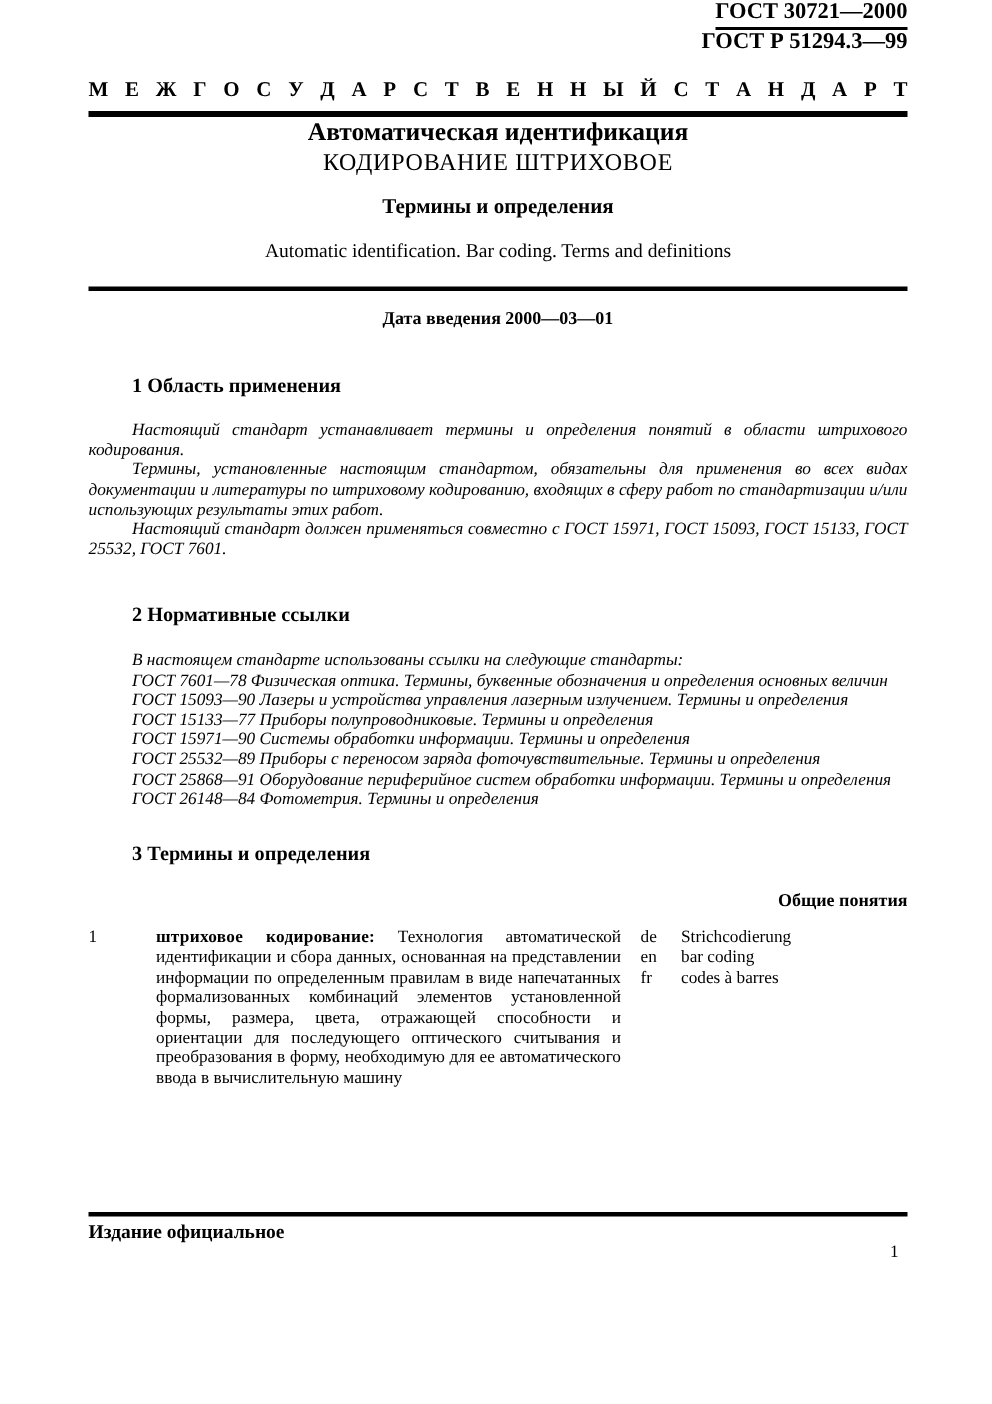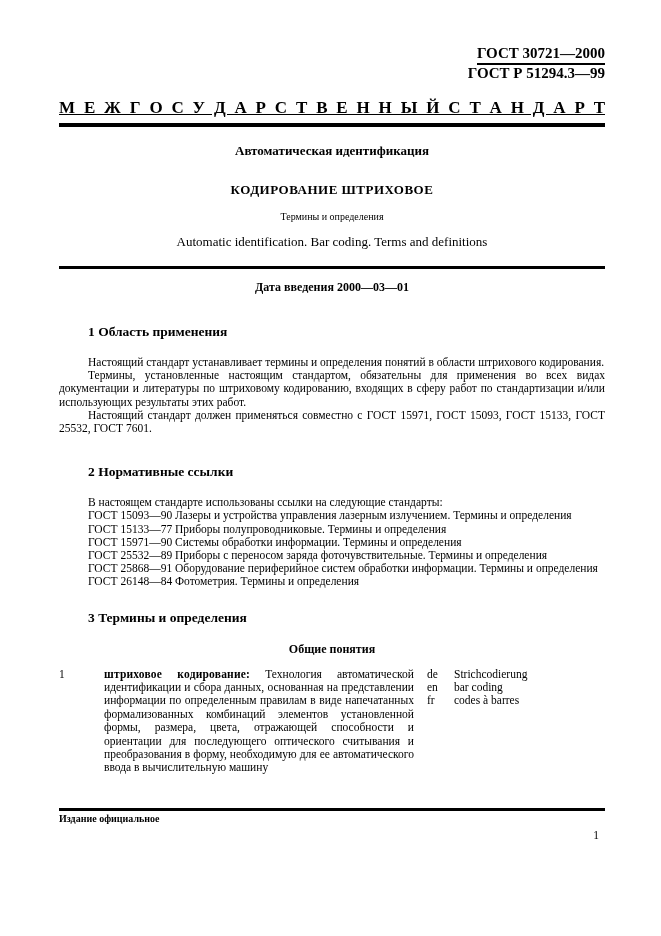--- a/index.html
+++ b/index.html
@@ -3,61 +3,61 @@
 <meta charset="utf-8">
 <style>
   html,body { margin:0; padding:0; background:#ffffff; }
   .page {
     position:relative; width:661px; height:936px; background:#ffffff;
     font-family:"Liberation Serif","DejaVu Serif",serif; color:#000;
     overflow:hidden;
   }
   .content { position:absolute; left:59px; top:0; width:546px; }
 
-  .doc-numbers { padding-top:45px; text-align:right; line-height:17px; }
+  .doc-numbers { text-align:right; line-height:17px; }
   .doc-num { font-weight:bold; font-size:15px; white-space:nowrap; }
   .doc-num-top { display:inline-block; border-bottom:2px solid #000; padding-bottom:1px; }
 
   .standard-type {
-    margin-top:16px; font-weight:bold; font-size:17px;
-    text-align:justify; text-align-last:justify;text-decoration:underline;
+    margin-top:16px; font-weight:bold; font-size:14px;
+    text-align:justify; text-align-last:justify;
   }
   .rule { background:#000; width:100%; }
   .rule-header { height:4px; margin-top:5px; }
   .rule-title  { height:3px; margin-top:16px; }
 
   .title-block { text-align:center; }
-  .t-subject  { margin-top:16px; font-weight:bold; font-size:13px; }
-  .t-main     { margin-top:23px; font-weight:bold; font-size:13px; letter-spacing:0.5px; }
-  .t-sub      { margin-top:13px; font-weight:normal; font-size:10px; }
+  .t-subject  { font-weight:bold; font-size:17px; }
+  .t-main     { margin-top:2px; font-weight:normal; font-size:16px; letter-spacing:0.5px; }
+  .t-sub      { margin-top:13px; font-weight:bold; font-size:14px; }
   .t-en       { margin-top:12px; font-size:13px; }
 
   .date-line { margin-top:11px; text-align:center; font-weight:bold; font-size:12px; }
 
   .sec-heading { font-weight:bold; font-size:13.5px; margin:0 0 0 29px; }
   .h-sec1 { margin-top:29px; }
   .h-sec2 { margin-top:29px; }
   .h-sec3 { margin-top:21px;font-family:Liberation Serif, serif; }
 
-  .body-text { font-size:11.5px; line-height:13.2px; text-align:justify; }
+  .body-text { font-size:11.5px; line-height:13.2px; text-align:justify;font-style:italic; }
   .para { text-indent:29px; margin:0; }
   .first-para { margin-top:16px; }
 
-  .group-heading { margin-top:16px; text-align:center; font-weight:bold; font-size:12px; }
+  .group-heading { margin-top:16px; text-align:right; font-weight:bold; font-size:12px; }
 
   .term-row { display:flex; margin-top:11px; font-size:11.5px; line-height:13.4px; }
   .term-num { width:45px; flex:0 0 45px; }
   .term-def { width:310px; flex:0 0 310px; text-align:justify; }
   .term-def b { letter-spacing:0.2px; }
   .term-trans { margin-left:13px; flex:1 1 auto; }
   .trans-line { display:flex; }
   .trans-lang { width:27px; flex:0 0 27px; }
 
   .footer-rule { position:absolute; left:59px; top:808px; width:546px; height:3px; background:#000; }
-  .footer-note { position:absolute; left:59px; top:813px; width:546px; font-weight:bold; font-size:10px; }
+  .footer-note { position:absolute; left:59px; top:813px; width:546px; font-weight:bold; font-size:13px; }
   .page-number { position:absolute; left:59px; top:829px; width:546px; text-align:right; padding-right:6px; box-sizing:border-box; font-size:11.5px; }
 </style>
 </head>
 <body>
 
 <div class="page">
   <div class="content">
 
     <div class="doc-numbers">
       <div class="doc-num">
@@ -83,20 +83,21 @@
     <div class="sec-heading h-sec1">1 Область применения</div>
     <div class="body-text">
       <p class="para first-para">Настоящий стандарт устанавливает термины и определения понятий в области штрихового кодирования.</p>
       <p class="para">Термины, установленные настоящим стандартом, обязательны для применения во всех видах документации и литературы по штриховому кодированию, входящих в сферу работ по стандартизации и/или использующих результаты этих работ.</p>
       <p class="para">Настоящий стандарт должен применяться совместно с ГОСТ 15971, ГОСТ 15093, ГОСТ 15133, ГОСТ 25532, ГОСТ 7601.</p>
     </div>
 
     <div class="sec-heading h-sec2">2 Нормативные ссылки</div>
     <div class="body-text">
       <p class="para first-para">В настоящем стандарте использованы ссылки на следующие стандарты:</p>
+      <p class="para">ГОСТ 7601—78 Физическая оптика. Термины, буквенные обозначения и определения основных величин</p>
       <p class="para">ГОСТ 15093—90 Лазеры и устройства управления лазерным излучением. Термины и определения</p>
       <p class="para">ГОСТ 15133—77 Приборы полупроводниковые. Термины и определения</p>
       <p class="para">ГОСТ 15971—90 Системы обработки информации. Термины и определения</p>
       <p class="para">ГОСТ 25532—89 Приборы с переносом заряда фоточувствительные. Термины и определения</p>
       <p class="para">ГОСТ 25868—91 Оборудование периферийное систем обработки информации. Термины и определения</p>
       <p class="para">ГОСТ 26148—84 Фотометрия. Термины и определения</p>
     </div>
 
     <div class="sec-heading h-sec3">3 Термины и определения</div>
     <div class="group-heading">Общие понятия</div>

